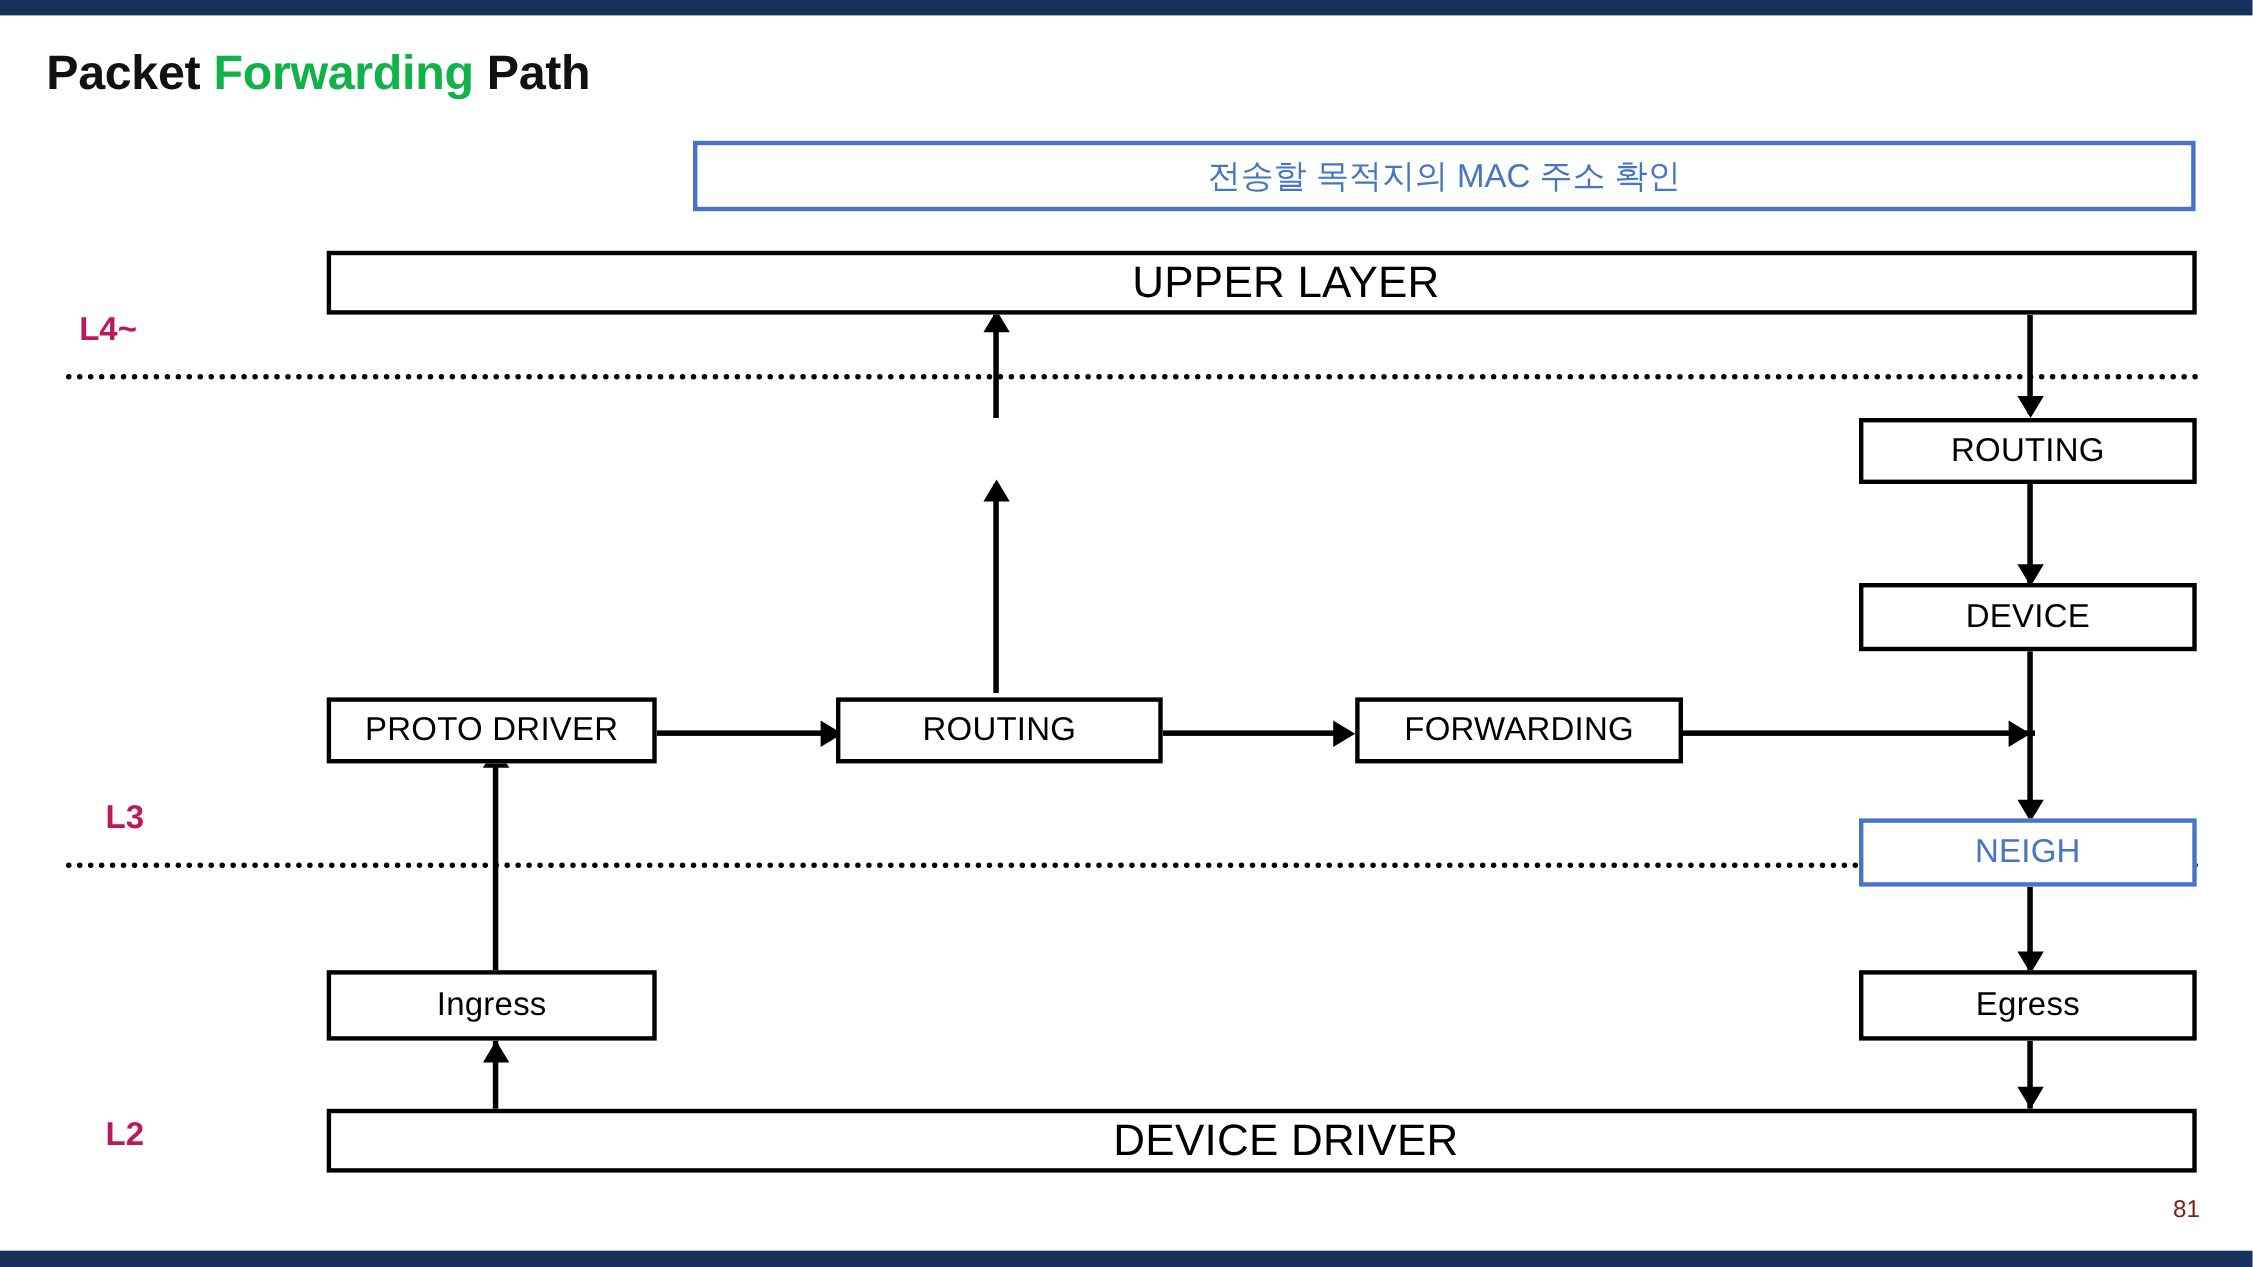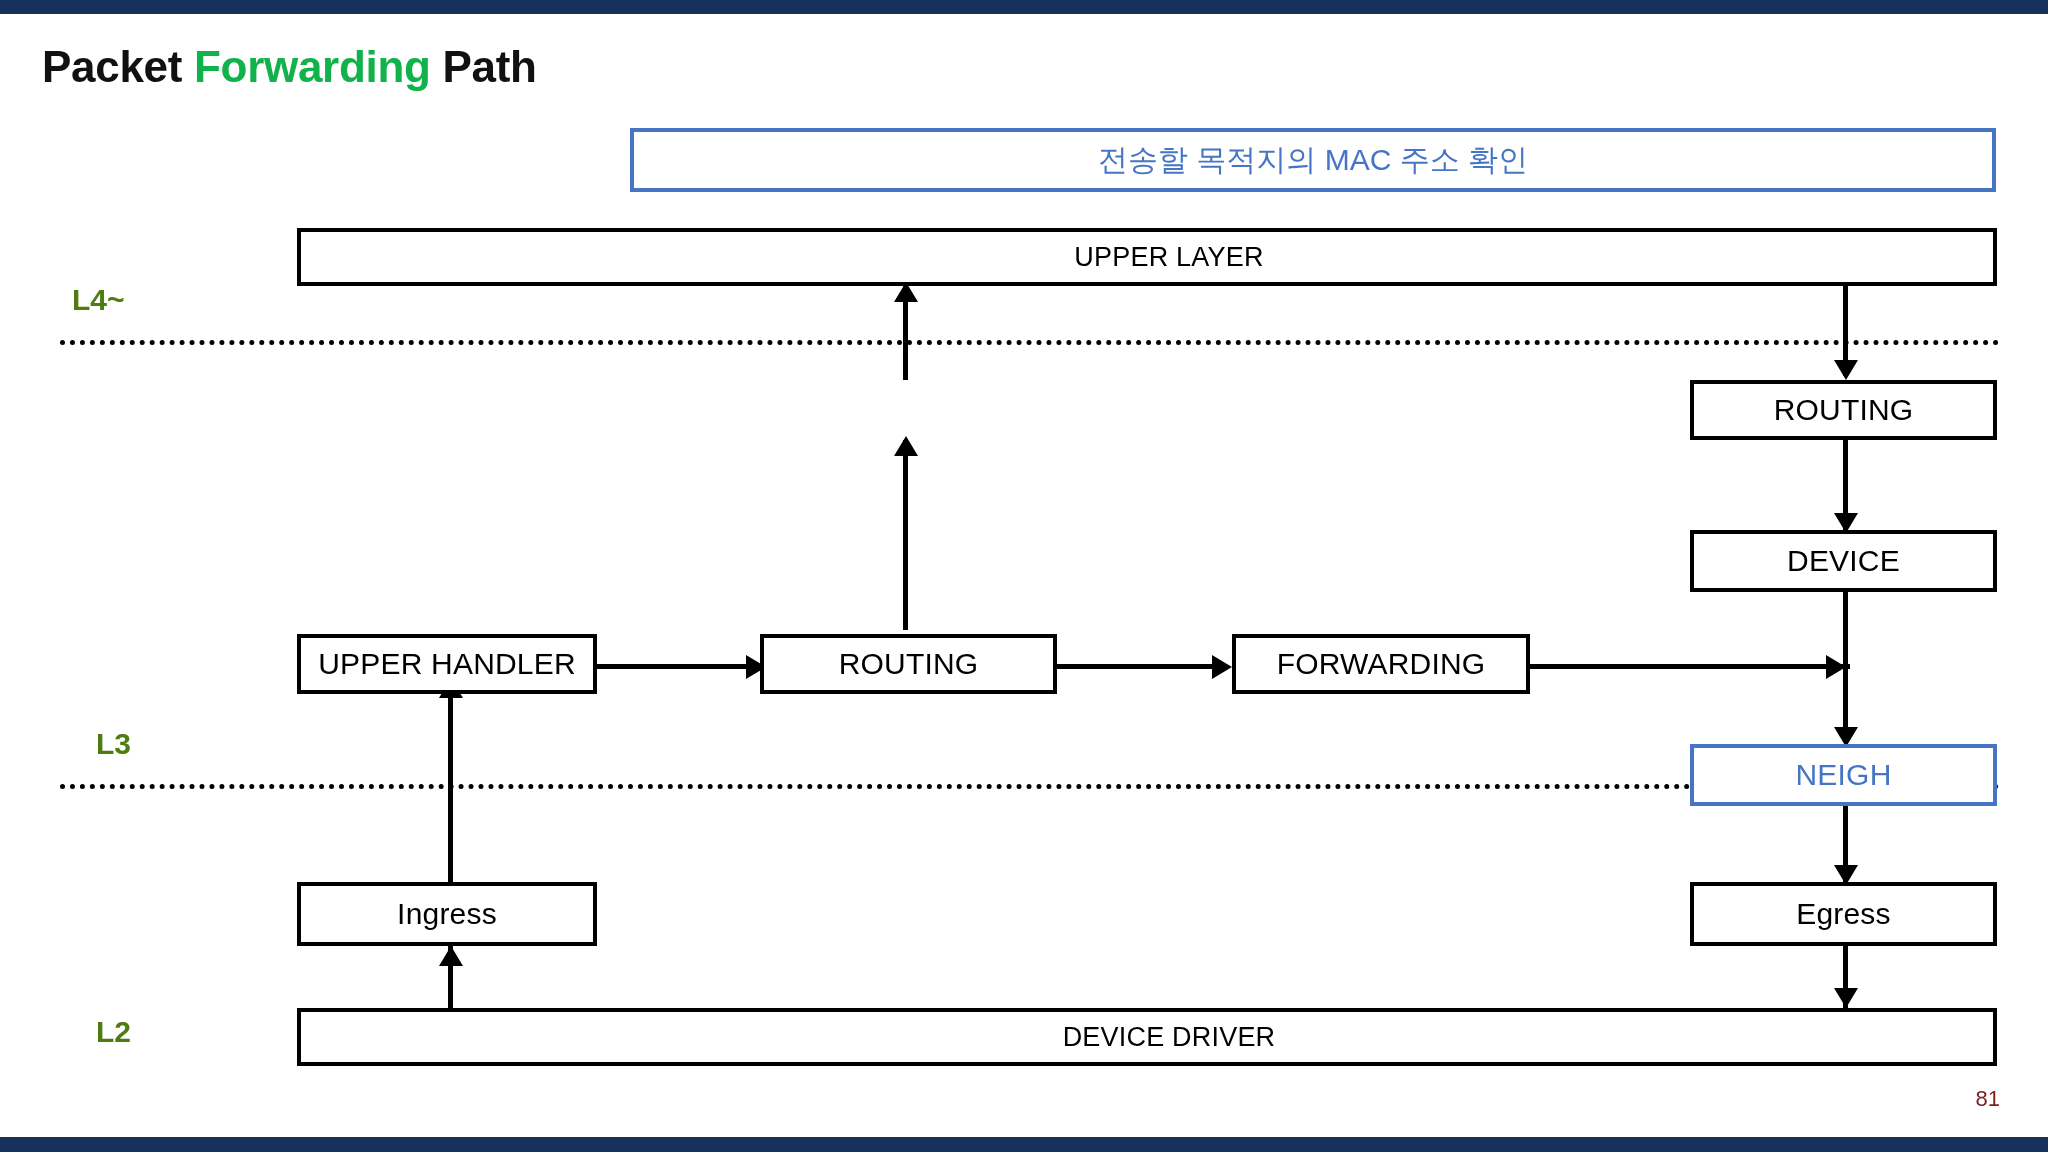--- a/index.html
+++ b/index.html
@@ -45,21 +45,21 @@
     border: 4px solid #000000;
     background: #ffffff;
     display: flex;
     align-items: center;
     justify-content: center;
     font-size: 30px;
     color: #000000;
     letter-spacing: 0.2px;
     white-space: nowrap;
   }
-  .box.wide-bar { font-size: 27px; padding-left: 44px; }
+  .box.wide-bar { font-size: 40px; padding-left: 44px; }
   .box.blue {
     border-color: #4575C4;
     color: #4575C4;
   }
   .callout {
     position: absolute;
     box-sizing: border-box;
     border: 4px solid #4575C4;
     background: #ffffff;
     display: flex;
@@ -73,21 +73,21 @@
   
   .sep {
     position: absolute;
     height: 0;
     border-top: 5px dotted #000000;
   }
   .layer-label {
     position: absolute;
     font-size: 30px;
     font-weight: bold;
-    color: #4d7c0f;
+    color: #be185d;
     white-space: nowrap;
   }
 
   
   .line-v {
     position: absolute;
     width: 5px;
     background: #000000;
   }
   .line-h {
@@ -190,21 +190,21 @@
 
   <div class="box" style="left:1690px; top:380px; width:307px; height:60px;">
     <span>ROUTING</span>
   </div>
 
   <div class="box" style="left:1690px; top:530px; width:307px; height:62px;">
     <span>DEVICE</span>
   </div>
 
   <div class="box" style="left:297px; top:634px; width:300px; height:60px;">
-    <span>UPPER HANDLER</span>
+    <span>PROTO DRIVER</span>
   </div>
 
   <div class="box" style="left:760px; top:634px; width:297px; height:60px;">
     <span>ROUTING</span>
   </div>
 
   <div class="box" style="left:1232px; top:634px; width:298px; height:60px;">
     <span>FORWARDING</span>
   </div>
 

